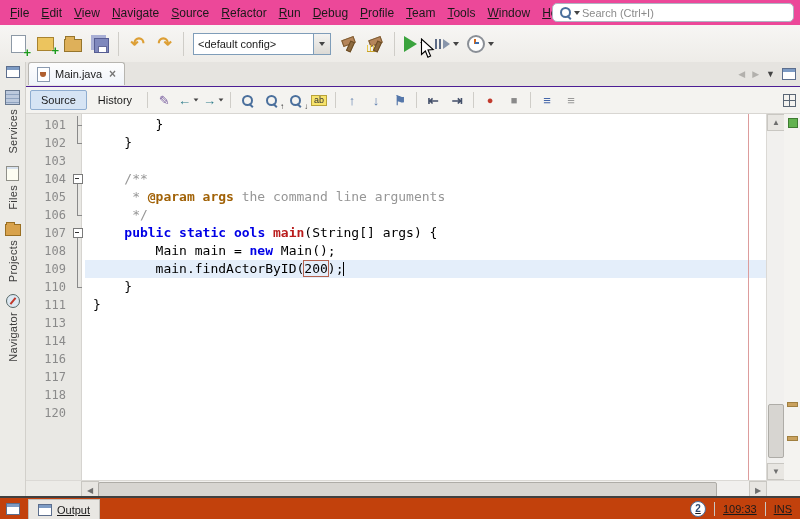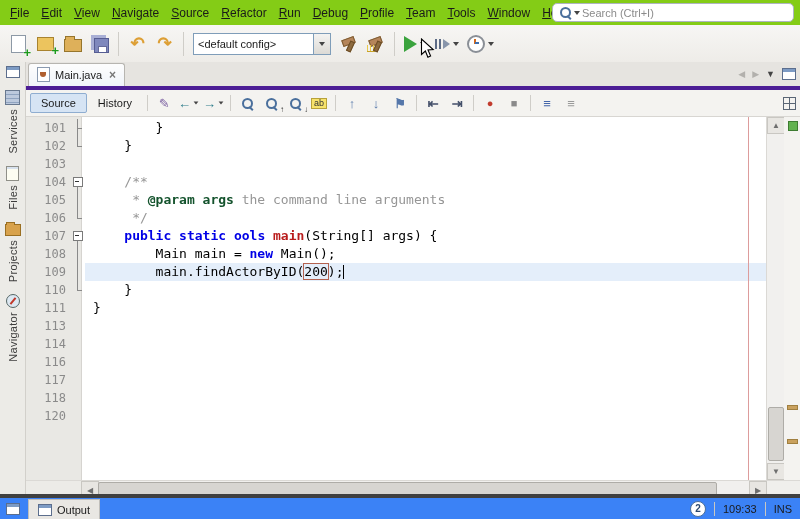--- a/index.html
+++ b/index.html
@@ -1,21 +1,21 @@
 <!DOCTYPE html>
 <html><head>
 <meta charset="utf-8">
 <style>
   html,body{margin:0;padding:0;background:#fff;}
   .app{position:relative;width:800px;height:519px;overflow:hidden;background:#f0efec;
        font-family:"Liberation Sans",sans-serif;color:#1a1a1a;-webkit-font-smoothing:antialiased;}
   i{font-style:normal;}
 
   
-  .menubar{position:absolute;left:0;top:0;right:0;height:25px;background:#84cc16;
+  .menubar{position:absolute;left:0;top:0;right:0;height:25px;background:#ec4899;
            border-bottom:1px solid #dedcd8;display:flex;align-items:center;padding-left:4px;}
   .menu-item{font-size:12px;padding:2px 6px;cursor:default;}
   .menu-item u{text-decoration:underline;}
   .searchbox{position:absolute;right:6px;top:3px;width:228px;height:17px;background:#fff;
              border:1px solid #aeb4c2;border-radius:5px;display:flex;align-items:center;padding:0 6px;}
   .magic{position:relative;display:inline-block;width:13px;height:13px;flex:none;}
   .magic:before{content:"";position:absolute;left:1px;top:1px;width:7px;height:7px;border:2px solid #4a6f9c;border-radius:50%;}
   .magic:after{content:"";position:absolute;left:9px;top:9px;width:5px;height:2px;background:#4a6f9c;transform:rotate(45deg);transform-origin:0 0;}
   .searchbox .dd{margin-left:2px;}
   .searchbox input{border:none;outline:none;flex:1;font-size:11px;color:#333;background:transparent;
@@ -69,21 +69,21 @@
   .ic-sb-services{width:13px;height:13px;border:1px solid #68788f;background:repeating-linear-gradient(#bcc9dd 0 3px,#8fa3c0 3px 4px);}
   .ic-sb-files{width:11px;height:13px;border:1px solid #8f8f88;background:#fdfdf2;box-shadow:inset 0 2px 0 #d8e2ee;}
   .ic-sb-projects{position:relative;width:14px;height:10px;background:#d8a24c;border:1px solid #9a6f23;margin-top:3px;}
   .ic-sb-projects:before{content:"";position:absolute;left:0;top:-3px;width:7px;height:2px;background:#d8a24c;border:1px solid #9a6f23;border-bottom:none;}
   .ic-sb-navigator{position:relative;width:12px;height:12px;border:1px solid #566;border-radius:50%;background:#dce8f2;}
   .ic-sb-navigator:before{content:"";position:absolute;left:5px;top:2px;width:2px;height:8px;background:#c0392b;transform:rotate(40deg);}
 
   .main-col{flex:1;display:flex;flex-direction:column;min-width:0;}
 
   
-  .tabrow{height:24px;background:#e6e4e0;border-bottom:4px solid #4c1d95;display:flex;align-items:center;position:relative;}
+  .tabrow{height:24px;background:#e6e4e0;border-bottom:1px solid #4c1d95;display:flex;align-items:flex-start;position:relative;}
   .doc-tab{display:flex;align-items:center;gap:5px;height:22px;padding:0 8px;margin-left:2px;background:linear-gradient(#fdfdfd,#f0f4fa);
            border:1px solid #b7b5b0;border-bottom:none;border-radius:3px 3px 0 0;font-size:11px;}
   .java-icon{position:relative;width:11px;height:13px;background:#fff;border:1px solid #8a9ab0;display:inline-block;}
   .java-icon:after{content:"";position:absolute;left:2px;top:4px;width:6px;height:5px;background:#b06030;border-radius:0 0 3px 3px;}
   .tab-close{color:#777;font-size:12px;font-weight:bold;margin-left:2px;cursor:default;}
   .tab-nav{position:absolute;right:4px;top:0;bottom:0;display:flex;align-items:center;gap:7px;font-size:9px;}
   .tn-dis{color:#b2b0ac;}
   .tn{color:#444;}
 
   
@@ -112,21 +112,21 @@
   .fbox{position:absolute;left:3px;top:4px;width:8px;height:8px;border:1px solid #7a7a7a;background:#fff;}
   .fbox:after{content:"";position:absolute;left:1px;top:3px;width:4px;height:1px;background:#333;}
   .fl{position:absolute;left:7px;width:1px;background:#8a8a8a;}
   .fl-full{top:0;bottom:0;} .fl-b{top:14px;bottom:0;} .fl-t{top:0;height:9px;}
   .ftick{position:absolute;left:7px;top:9px;width:5px;height:1px;background:#8a8a8a;}
   .ltext{position:relative;flex:1;white-space:pre;font:13px/18px "DejaVu Sans Mono",monospace;color:#000;padding-left:8px;}
   .crow.current .ltext{background:#e4eefa;}
   .tok-plain{color:#000;}
   .tok-keyword{color:#0000e6;font-weight:bold;}
   .tok-comment{color:#969696;}
-  .tok-comment-bold{color:#14532d;font-weight:bold;}
+  .tok-comment-bold{color:#a16207;font-weight:bold;}
   .tok-method{color:#b91c1c;font-weight:bold;}
   .tok-number-boxed{border:1px solid #b4624f;margin:0 -1px;}
   .caret{position:absolute;top:2px;width:1px;height:14px;background:#000;}
   .margin-line{position:absolute;left:722px;top:0;bottom:0;width:1px;background:#dd9c9c;}
 
   .vscroll{position:absolute;right:16px;top:0;bottom:0;width:17px;background:#f1f0ee;border-left:1px solid #dbd9d5;}
   .sarrow{position:absolute;left:0;width:16px;height:15px;display:flex;align-items:center;justify-content:center;
           font-size:8px;color:#6e6e6e;background:#e8e6e2;border:1px solid #c9c7c2;}
   .sarrow.up{top:0;} .sarrow.down{bottom:0;}
   .vthumb{position:absolute;left:1px;width:14px;top:290px;height:52px;background:#d7d5d1;border:1px solid #aeaca7;border-radius:2px;}
@@ -137,22 +137,22 @@
   .hscroll{height:17px;display:flex;background:#f0efec;border-top:1px solid #dbd9d5;}
   .h-spacer{width:55px;flex:none;background:#ecebe7;}
   .h-track{flex:1;position:relative;background:#f1f0ee;}
   .harrow{position:absolute;top:0;width:16px;height:16px;display:flex;align-items:center;justify-content:center;
           font-size:8px;color:#6e6e6e;background:#e8e6e2;border:1px solid #c9c7c2;}
   .harrow.left{left:0;} .harrow.right{right:0;}
   .hthumb{position:absolute;left:17px;top:1px;height:14px;width:90%;background:#d7d5d1;border:1px solid #aeaca7;border-radius:2px;}
   .h-corner{width:33px;flex:none;background:#f0efec;}
 
   
-  .statusbar{position:absolute;left:0;bottom:0;right:0;height:21px;background:#3b82f6;border-top:4px solid #404040;
-             display:flex;align-items:center;font-size:11px;}
+  .statusbar{position:absolute;left:0;bottom:0;right:0;height:21px;background:#c2410c;border-top:2px solid #404040;
+             display:flex;align-items:center;font-size:11px;text-decoration:underline;}
   .sb-left{display:flex;align-items:center;gap:8px;padding-left:6px;height:100%;}
   .outtab{display:flex;align-items:center;gap:5px;padding:0 9px;height:19px;background:#e9e7e3;
           border:1px solid #c0beba;border-bottom:none;margin-top:1px;}
   .sb-right{margin-left:auto;display:flex;align-items:center;gap:8px;padding-right:8px;}
   .badge{width:14px;height:14px;border-radius:50%;border:1px solid #4a6f9c;color:#2d4a70;font-size:10px;font-weight:bold;
          display:flex;align-items:center;justify-content:center;background:#fff;}
   .sb-sep{width:1px;height:14px;background:#c9c7c2;}
 </style>
 </head>
 <body>

